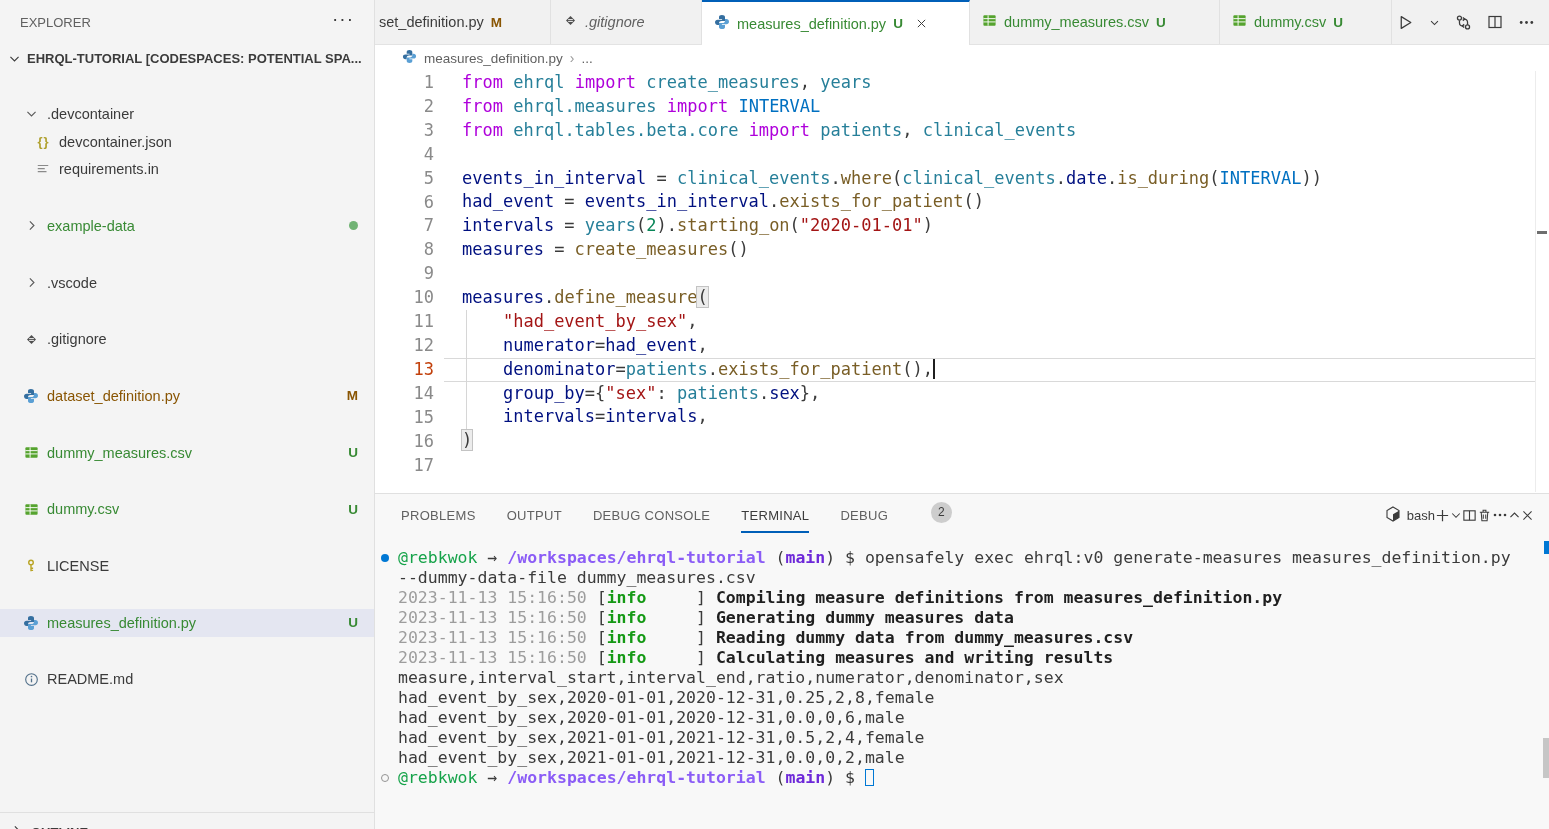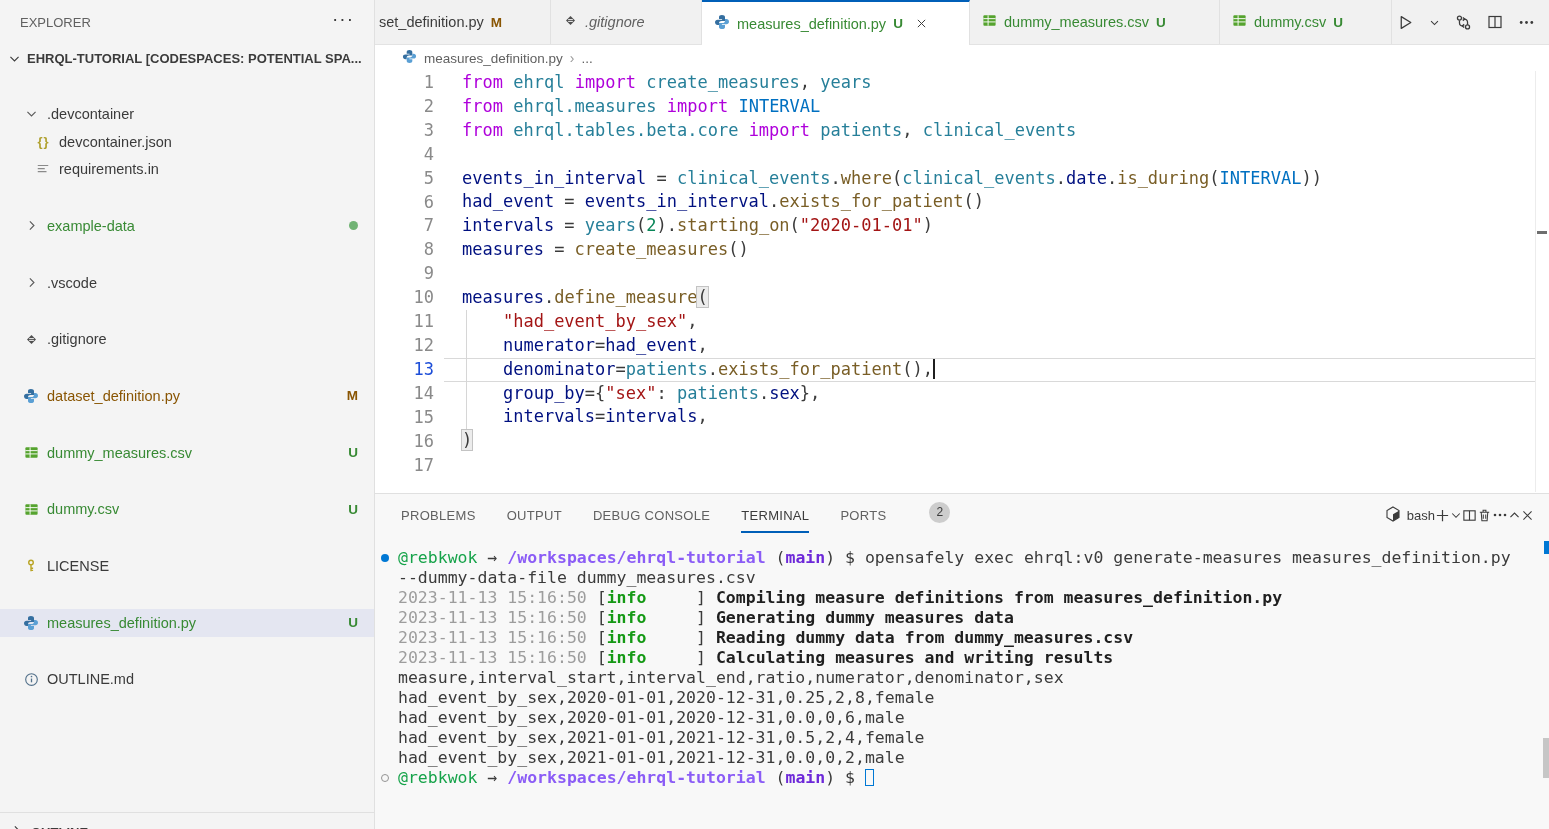--- a/index.html
+++ b/index.html
@@ -54,21 +54,21 @@
     display:flex; align-items:center; gap:7px; padding-left:27px; font-size:13.5px; color:#616161; }
   .breadcrumb .sep { font-size:14px; color:#9a9a9a; }
 
   
   .code-wrap { position:absolute; top:71px; left:0; width:1174px; height:421px; background:#fff; overflow:hidden; }
   .curline { position:absolute; left:69px; right:13px; top:286.8px; height:23.9px;
     border-top:1px solid #d9d9d9; border-bottom:1px solid #d9d9d9; }
   .indent-guide { position:absolute; left:91px; top:239px; width:1px; height:120px; background:#d6d6d6; }
   .gutter { position:absolute; top:0; left:0; width:59px; text-align:right;
     font:17px/23.9px "DejaVu Sans Mono", monospace; color:#8a8a8a; }
-  .gutter .ln.active { color:#1d4ed8; }
+  .gutter .ln.active { color:#c2410c; }
   .lines { position:absolute; top:0; left:87px; font:17px/23.9px "DejaVu Sans Mono", monospace;
     color:#3b3b3b; white-space:pre; }
   .cl { height:23.9px; }
   .tk-kw{color:#af00db} .tk-mod{color:#267f99} .tk-fn{color:#795e26} .tk-var{color:#001080}
   .tk-str{color:#a31515} .tk-num{color:#098658} .tk-const{color:#0070c1} .tk-def{color:#3b3b3b}
   .tk-brk{color:#3b3b3b; background:#ececec; box-shadow:0 0 0 1px #c3c3c3;}
   .tk-cur{display:inline-block;width:2px;height:20px;background:#1f1f1f;vertical-align:-4px;}
   .overview { position:absolute; right:0; top:0; width:14px; height:421px; border-left:1px solid #ececec; }
   .ov-mark { position:absolute; right:2px; top:160px; width:10px; height:3px; background:#6e6e6e; }
 
@@ -214,21 +214,21 @@
           <span class="badge c-untracked">U</span>
         </div>
         <div class="trow lvl1">
           <span class="islot">
             <svg width="15" height="15" viewBox="0 0 16 16">
               <circle cx="8" cy="8" r="6.2" fill="none" stroke="#52708a" stroke-width="1.2"></circle>
               <path d="M8 7v4" stroke="#52708a" stroke-width="1.4"></path>
               <circle cx="8" cy="4.8" r="0.9" fill="#52708a"></circle>
             </svg>
           </span>
-          <span class="lbl">OUTLINE.md</span>
+          <span class="lbl">README.md</span>
         </div>
       </div>
     <div class="sb-outline">
       <span>
         <svg width="13" height="13" viewBox="0 0 16 16">
             <path d="M6 3l5 5-5 5" stroke="#3b3b3b" stroke-width="1.4" fill="none"></path>
           </svg>
       </span>
       <span>OUTLINE</span>
     </div>
@@ -350,21 +350,21 @@
       </div>
     </div>
 
     <div class="panel">
       <div class="panel-head">
         <div class="ptabs">
             <span class="ptab">PROBLEMS</span>
             <span class="ptab">OUTPUT</span>
             <span class="ptab">DEBUG CONSOLE</span>
             <span class="ptab active">TERMINAL</span>
-            <span class="ptab">PORTS</span>
+            <span class="ptab">DEBUG</span>
             <span class="pbadge">2</span>
           </div>
         <div class="pactions">
           <span class="shell">
             <span>
               <svg width="16" height="16" viewBox="0 0 16 16">
                   <path d="M8 1l6 3.5v7L8 15l-6-3.5v-7z" fill="none" stroke="#3b3b3b" stroke-width="1.1"></path>
                   <path d="M8 8.2l6-3.4v6.7L8 15z" fill="#3b3b3b"></path>
                 </svg>
             </span>

